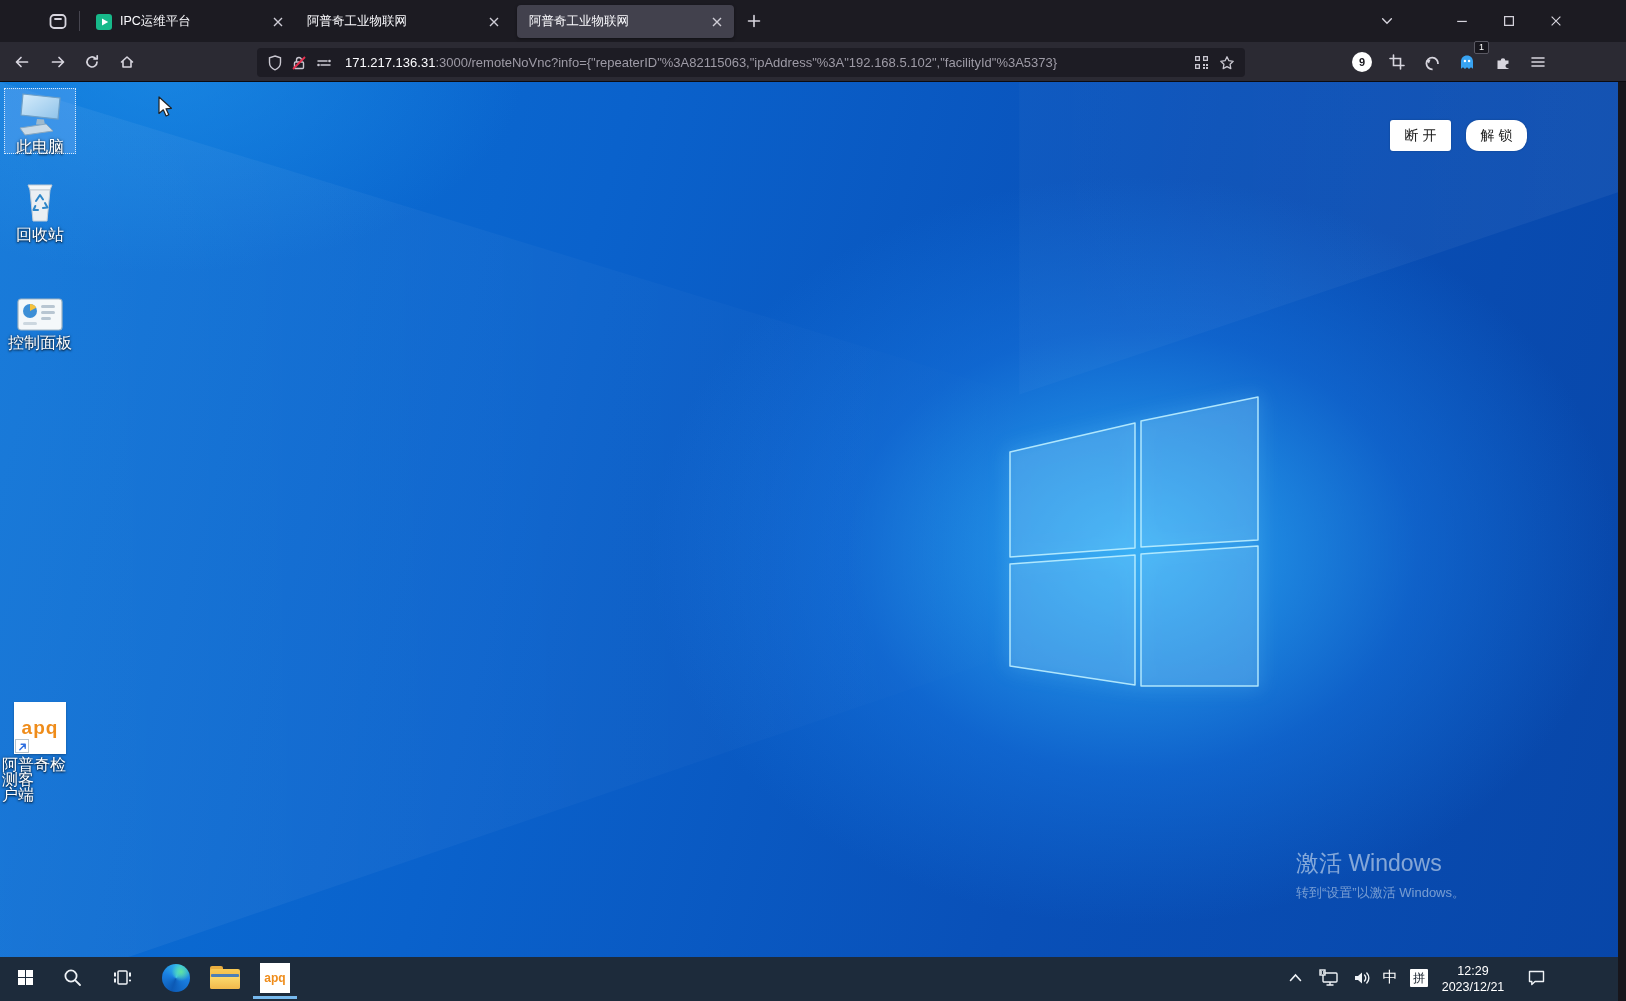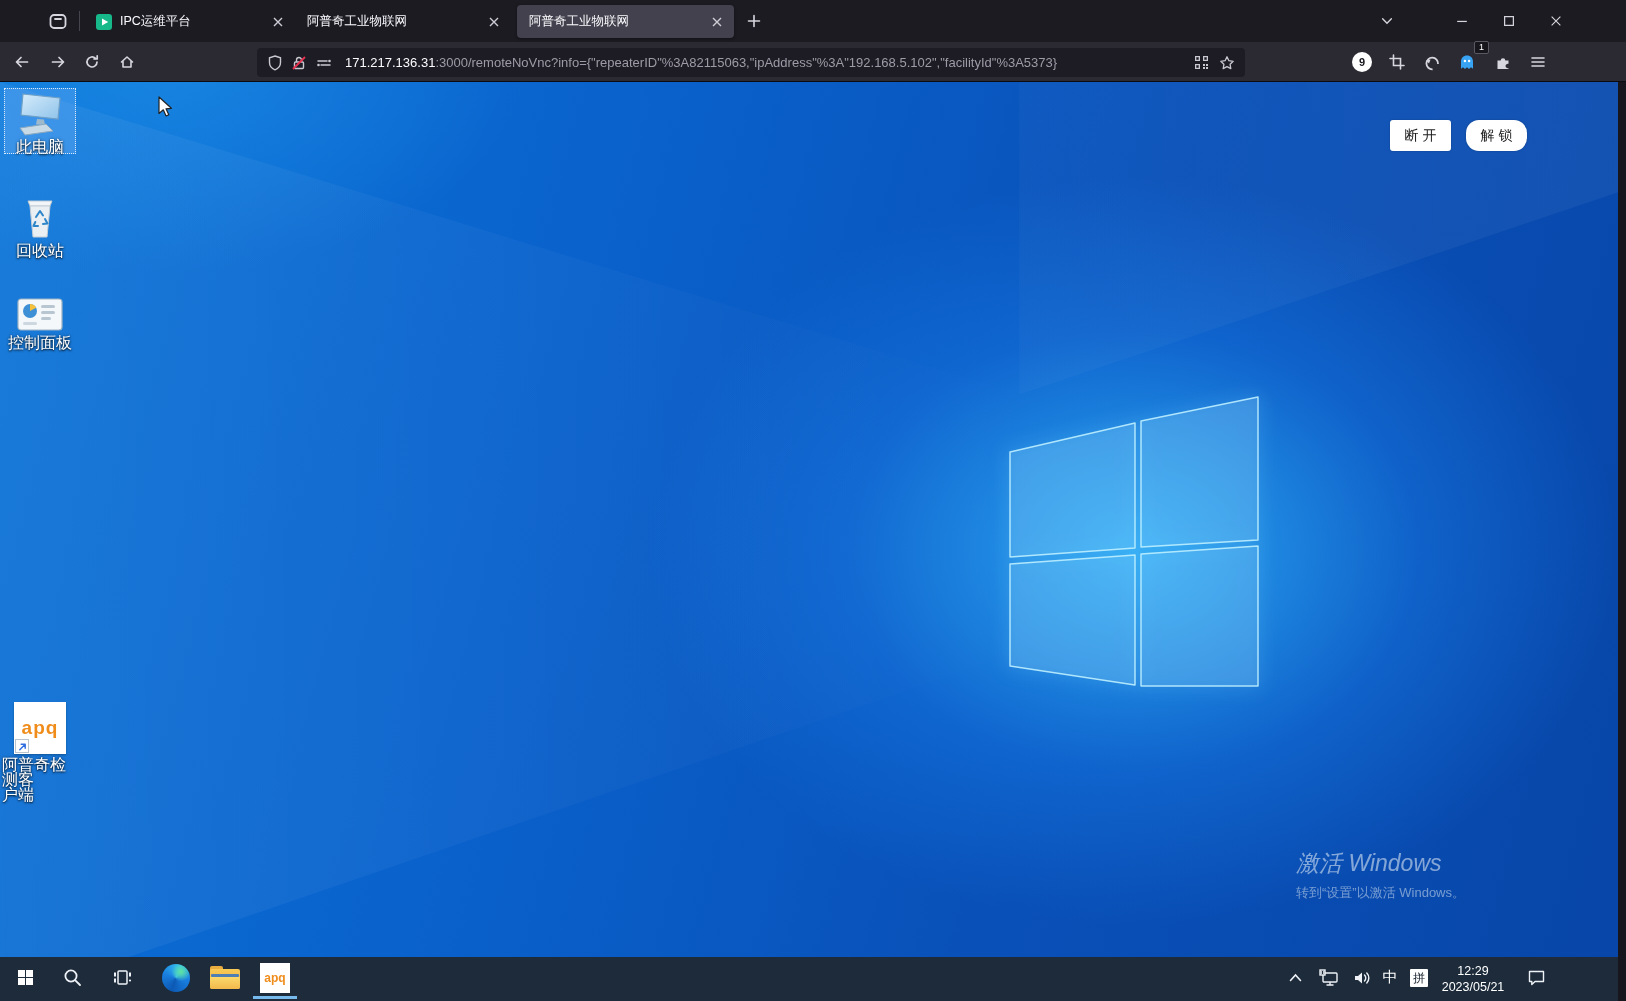--- a/index.html
+++ b/index.html
@@ -57,21 +57,21 @@
     font-family:inherit;box-shadow:0 0 2px rgba(0,0,0,.25);}
 
   .dicon{position:absolute;left:4px;width:72px;display:flex;flex-direction:column;align-items:center;padding-top:4px;box-sizing:border-box;}
   .dicon.selected{background:rgba(125,185,255,.30);outline:1px dotted rgba(255,255,255,.8);outline-offset:-1px;}
   .dlabel{margin-top:3px;font-size:16px;color:#fff;text-shadow:0 1px 2px rgba(0,0,0,.85),0 0 3px rgba(0,0,0,.5);text-align:left;line-height:15px;}
   .apqbox{width:52px;height:52px;background:#fff;display:flex;align-items:center;justify-content:center;position:relative;box-shadow:0 1px 2px rgba(0,0,0,.3);}
   .apqtext{color:#ef8c1a;font-weight:bold;font-size:19px;letter-spacing:1px;}
   .lnk{position:absolute;left:1px;bottom:1px;width:14px;height:14px;background:#fff;border:1px solid #b9c4cc;box-sizing:border-box;display:flex;align-items:center;justify-content:center;}
 
   .watermark{position:absolute;left:1296px;top:766px;color:rgba(235,242,248,.55);}
-  .wm1{font-size:23px;font-weight:300;font-style:italic;}
+  .wm1{font-size:23px;font-weight:300;}
   .wm2{font-size:13px;margin-top:5px;color:rgba(228,238,246,.5);}
 
   .cursor{position:absolute;left:158px;top:14px;}
 
   
   .taskbar{position:absolute;left:0;top:875px;width:1618px;height:44px;background:#1d2b3b;}
   .tbi{position:absolute;top:0;height:41px;display:flex;align-items:center;justify-content:center;}
   .underline{position:absolute;left:253px;top:39px;width:44px;height:3px;background:#76b9ed;}
   .edgeicon{width:28px;height:28px;border-radius:50%;
     background:
@@ -289,21 +289,21 @@
               <stop offset="1" stop-color="#8fc3ea"></stop>
             </linearGradient>
           </defs>
         <polygon points="6,2 43,6 41,27 4,23" fill="url(#scr)" stroke="#6e9fc6" stroke-width="1.2"></polygon>
         <polygon points="20,27 27,27.6 28,33 19,32.4" fill="#9fb9cc"></polygon>
         <polygon points="3,36 29,32 36,39 8,43" fill="#c9dae7" stroke="#8aa8bf" stroke-width="1"></polygon>
       </svg>
       <div class="dlabel">此电脑</div>
     </div>
 
-    <div class="dicon" style="top:108px;">
+    <div class="dicon" style="top:92px;">
       <svg width="40" height="46" viewBox="0 0 40 46">
         <polygon points="8,7 32,7 30,12 10,12" fill="#f2f6f8" stroke="#bfc9d1" stroke-width="1"></polygon>
         <polygon points="10,12 30,12 27,43 13,43" fill="#eaeff3" stroke="#c4ced6" stroke-width="1"></polygon>
         <g fill="none" stroke="#2e86c8" stroke-width="2" stroke-linecap="round" stroke-linejoin="round">
           <path d="M16 23l4-6 3 4.5"></path>
             <path d="M25 25l2.5 4.5-4.5.5"></path>
             <path d="M18 32h-4.5l1.8-4"></path>
         </g>
       </svg>
       <div class="dlabel">回收站</div>
@@ -408,21 +408,21 @@
         </svg>
       </div>
       <div class="tbi" style="left:1378px;width:24px;">
         <span class="traytext">中</span>
       </div>
       <div class="tbi" style="left:1406px;width:26px;">
         <span class="imebox">拼</span>
       </div>
       <div class="clock">
         <div>12:29</div>
-        <div>2023/05/21</div>
+        <div>2023/12/21</div>
       </div>
       <div class="tbi" style="left:1520px;width:32px;">
         <svg width="19" height="17" viewBox="0 0 19 17" fill="none" stroke="#eef2f6" stroke-width="1.4" stroke-linejoin="round">
           <path d="M2.5 2.5h14v10H8l-3.2 3v-3H2.5z"></path>
         </svg>
       </div>
     </div>
   </div>
 
   <div class="scrollbar"></div>

